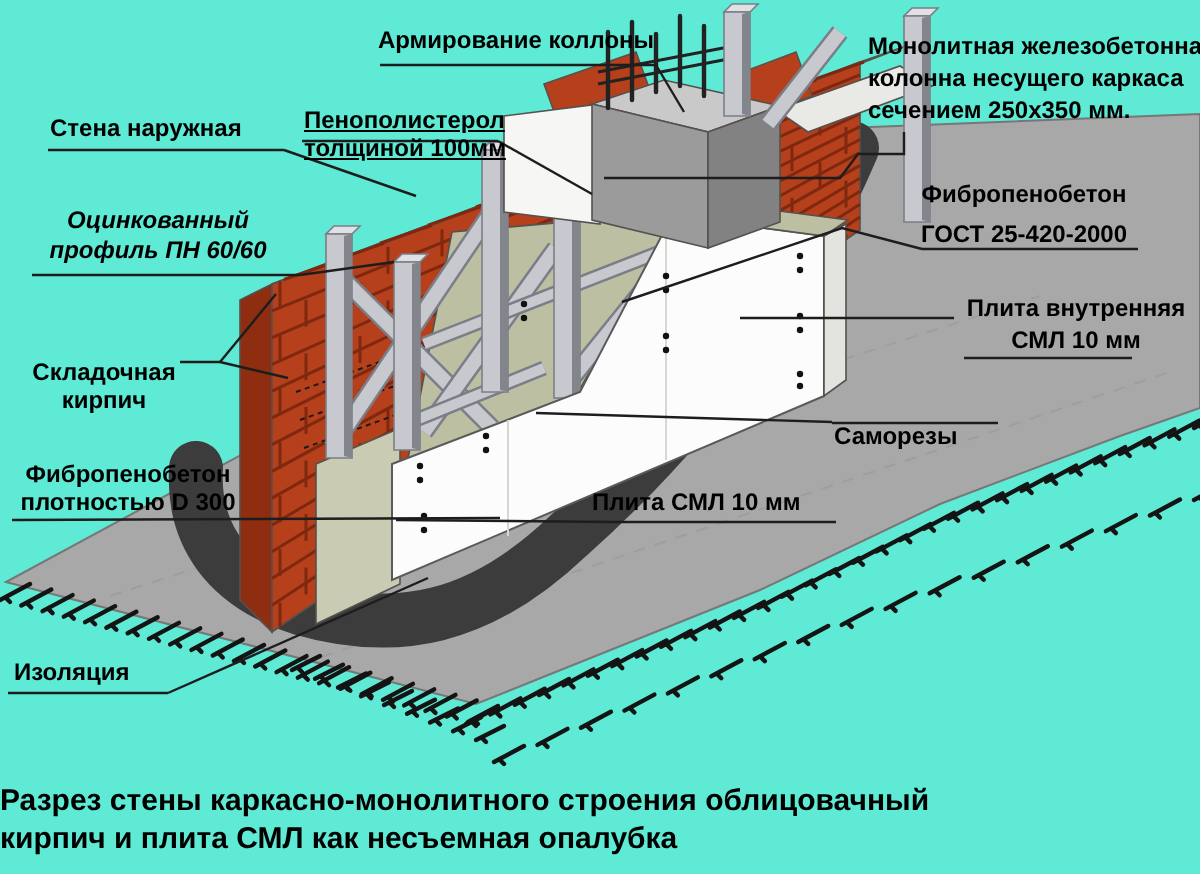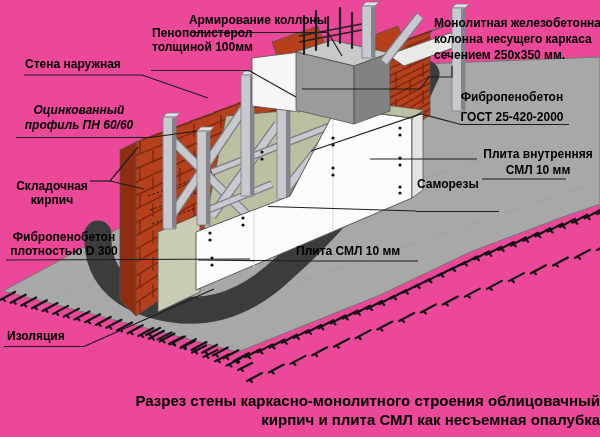--- a/index.html
+++ b/index.html
@@ -1,22 +1,22 @@
 <!DOCTYPE html>
 <html style="--slab: #a8a8a8; --shadow: #3c3c3c; --brick: #b6401b; --brick_top: #d8744a; --brick_dark: #8f2d10; --fibro: #bdbfa2; --fibro_light: #c9cbb2; --sml: #fcfcfc; --concrete: #9b9b9b; --concrete_dark: #828282; --concrete_top: #c9c9c9; --steel: #c7c9cf; --steel_dark: #83858d; --text: #000000;"><head>
 <meta charset="utf-8">
 <style>
   html,body{margin:0;padding:0;background:#fff;}
-  #stage{position:relative;width:600px;height:437px;background:#ec4899;overflow:hidden;
+  #stage{position:relative;width:600px;height:437px;background:#5eead4;overflow:hidden;
          font-family:"Liberation Sans","DejaVu Sans",sans-serif;}
   #scene{position:absolute;left:0;top:0;}
   .lbl{position:absolute;font-weight:bold;font-size:12px;line-height:13.5px;color:#000;white-space:nowrap;}
   .ctr{text-align:center;}
   .lh15{line-height:15px;} .lh16{line-height:16px;} .lh20{line-height:20px;}
-  #caption{position:absolute;left:0;top:391px;width:600px;text-align:right;
+  #caption{position:absolute;left:0;top:391px;width:600px;text-align:left;
            font-weight:bold;font-size:15px;line-height:19px;color:#000;}
   
   .f-slab{fill:var(--slab)} .f-brick{fill:var(--brick)} .f-bricktop{fill:var(--brick_top)}
   .f-brickdark{fill:var(--brick_dark)} .f-fibro{fill:var(--fibro)} .f-fibro2{fill:var(--fibro_light)}
   .f-sml{fill:var(--sml)} .f-conc{fill:var(--concrete)} .f-concd{fill:var(--concrete_dark)}
   .f-conct{fill:var(--concrete_top)}
   .s-shadow{stroke:var(--shadow)} 
   .ol{stroke:#55514e;stroke-width:0.8;}
   .leader{stroke:#1d1d1d;stroke-width:1.2;fill:none;}
   .course{stroke:#7e2810;stroke-width:1.5;}
@@ -467,21 +467,21 @@
     <line class="leader" x1="482" y1="179" x2="566" y2="179"></line>
     <line class="leader" x1="416" y1="211.5" x2="499" y2="211.5"></line>
     <line class="leader" x1="268" y1="206.5" x2="416" y2="211"></line>
     <line class="leader" x1="306" y1="261" x2="418" y2="261"></line>
     <line class="leader" x1="198" y1="260" x2="306" y2="261"></line>
   </g>
 </svg>
 
 <div class="lbl ctr" style="left:186px;top:14px;width:144px;">Армирование коллоны</div>
 
-<div class="lbl" style="left:152px;top:27px;width:110px;">
+<div class="lbl" style="left:152px;top:54px;width:110px;text-decoration:underline;">
   <span>Пенополистерол</span><br>
   <span>толщиной 100мм</span>
 </div>
 
 <div class="lbl" style="left:25px;top:58px;">Стена наружная</div>
 
 <div class="lbl ctr lh15" style="left:8px;top:103px;width:142px;font-style:italic;">
   <span>Оцинкованный</span><br>
   <span>профиль ПН 60/60</span>
 </div>
@@ -507,21 +507,21 @@
 <div class="lbl ctr lh20" style="left:452px;top:87px;width:120px;">
   <span>Фибропенобетон</span><br>
   <span>ГОСТ 25-420-2000</span>
 </div>
 
 <div class="lbl ctr lh16" style="left:476px;top:146px;width:124px;">
   <span>Плита внутренняя</span><br>
   <span>СМЛ 10 мм</span>
 </div>
 
-<div class="lbl" style="left:417px;top:178px;">Саморезы</div>
+<div class="lbl" style="left:417px;top:212px;">Саморезы</div>
 
 <div class="lbl" style="left:296px;top:245px;">Плита СМЛ 10 мм</div>
 
 <div id="caption">
   <span>Разрез стены каркасно-монолитного строения облицовачный</span><br>
   <span>кирпич и плита СМЛ как несъемная опалубка</span>
 </div>
 
 </div>
 

